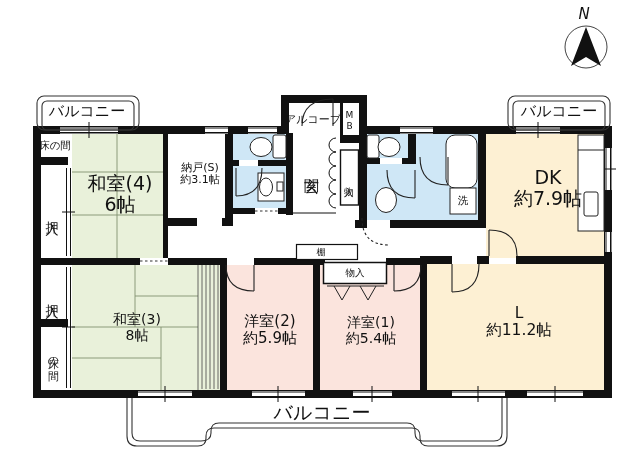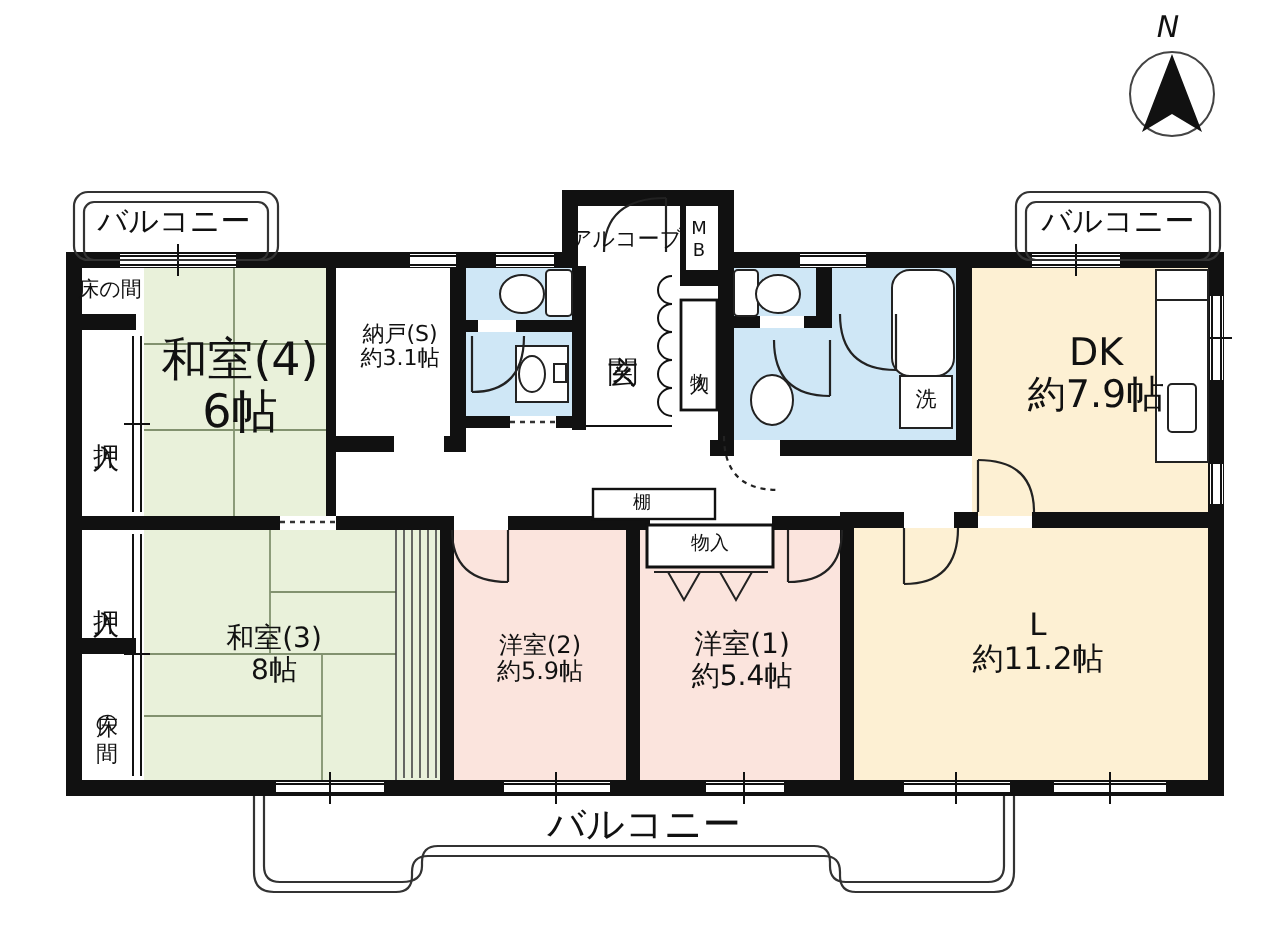--- a/index.html
+++ b/index.html
@@ -294,21 +294,21 @@
 </svg>
 
 <div class="lbl north-n" style="left:584px;top:14px;font-size:15px;">N</div>
 
 <div class="lbl" style="left:87px;top:111px;font-size:15px;">バルコニー</div>
 <div class="lbl" style="left:559px;top:111px;font-size:15px;">バルコニー</div>
 <div class="lbl" style="left:322px;top:413px;font-size:19px;">バルコニー</div>
 
 <div class="lbl" style="left:55px;top:146px;font-size:10.5px;">床の間</div>
 
-<div class="lbl" style="left:120px;top:194px;font-size:23px;">
+<div class="lbl" style="left:120px;top:194px;font-size:19px;">
   <div>和室(4)</div>
   <div>6帖</div>
 </div>
 
 <div class="lbl" style="left:200px;top:174px;font-size:11px;">
   <div>納戸(S)</div>
   <div>約3.1帖</div>
 </div>
 
 <div class="vlbl" style="left:52px;top:212px;font-size:13px;">押入</div>
@@ -326,21 +326,21 @@
 <div class="lbl" style="left:463px;top:201px;font-size:10.5px;">洗</div>
 
 <div class="vlbl" style="left:52px;top:295px;font-size:13px;">押入</div>
 <div class="vlbl" style="left:53px;top:356px;font-size:11px;">床の間</div>
 
 <div class="lbl" style="left:137px;top:328px;font-size:14px;">
   <div>和室(3)</div>
   <div>8帖</div>
 </div>
 
-<div class="lbl" style="left:270px;top:330px;font-size:12px;">
+<div class="lbl" style="left:270px;top:330px;font-size:15px;">
   <div>洋室(2)</div>
   <div>約5.9帖</div>
 </div>
 
 <div class="lbl" style="left:321px;top:252px;font-size:9px;">棚</div>
 <div class="lbl" style="left:355px;top:273px;font-size:9.5px;">物入</div>
 
 <div class="lbl" style="left:371px;top:331px;font-size:14px;">
   <div>洋室(1)</div>
   <div>約5.4帖</div>

